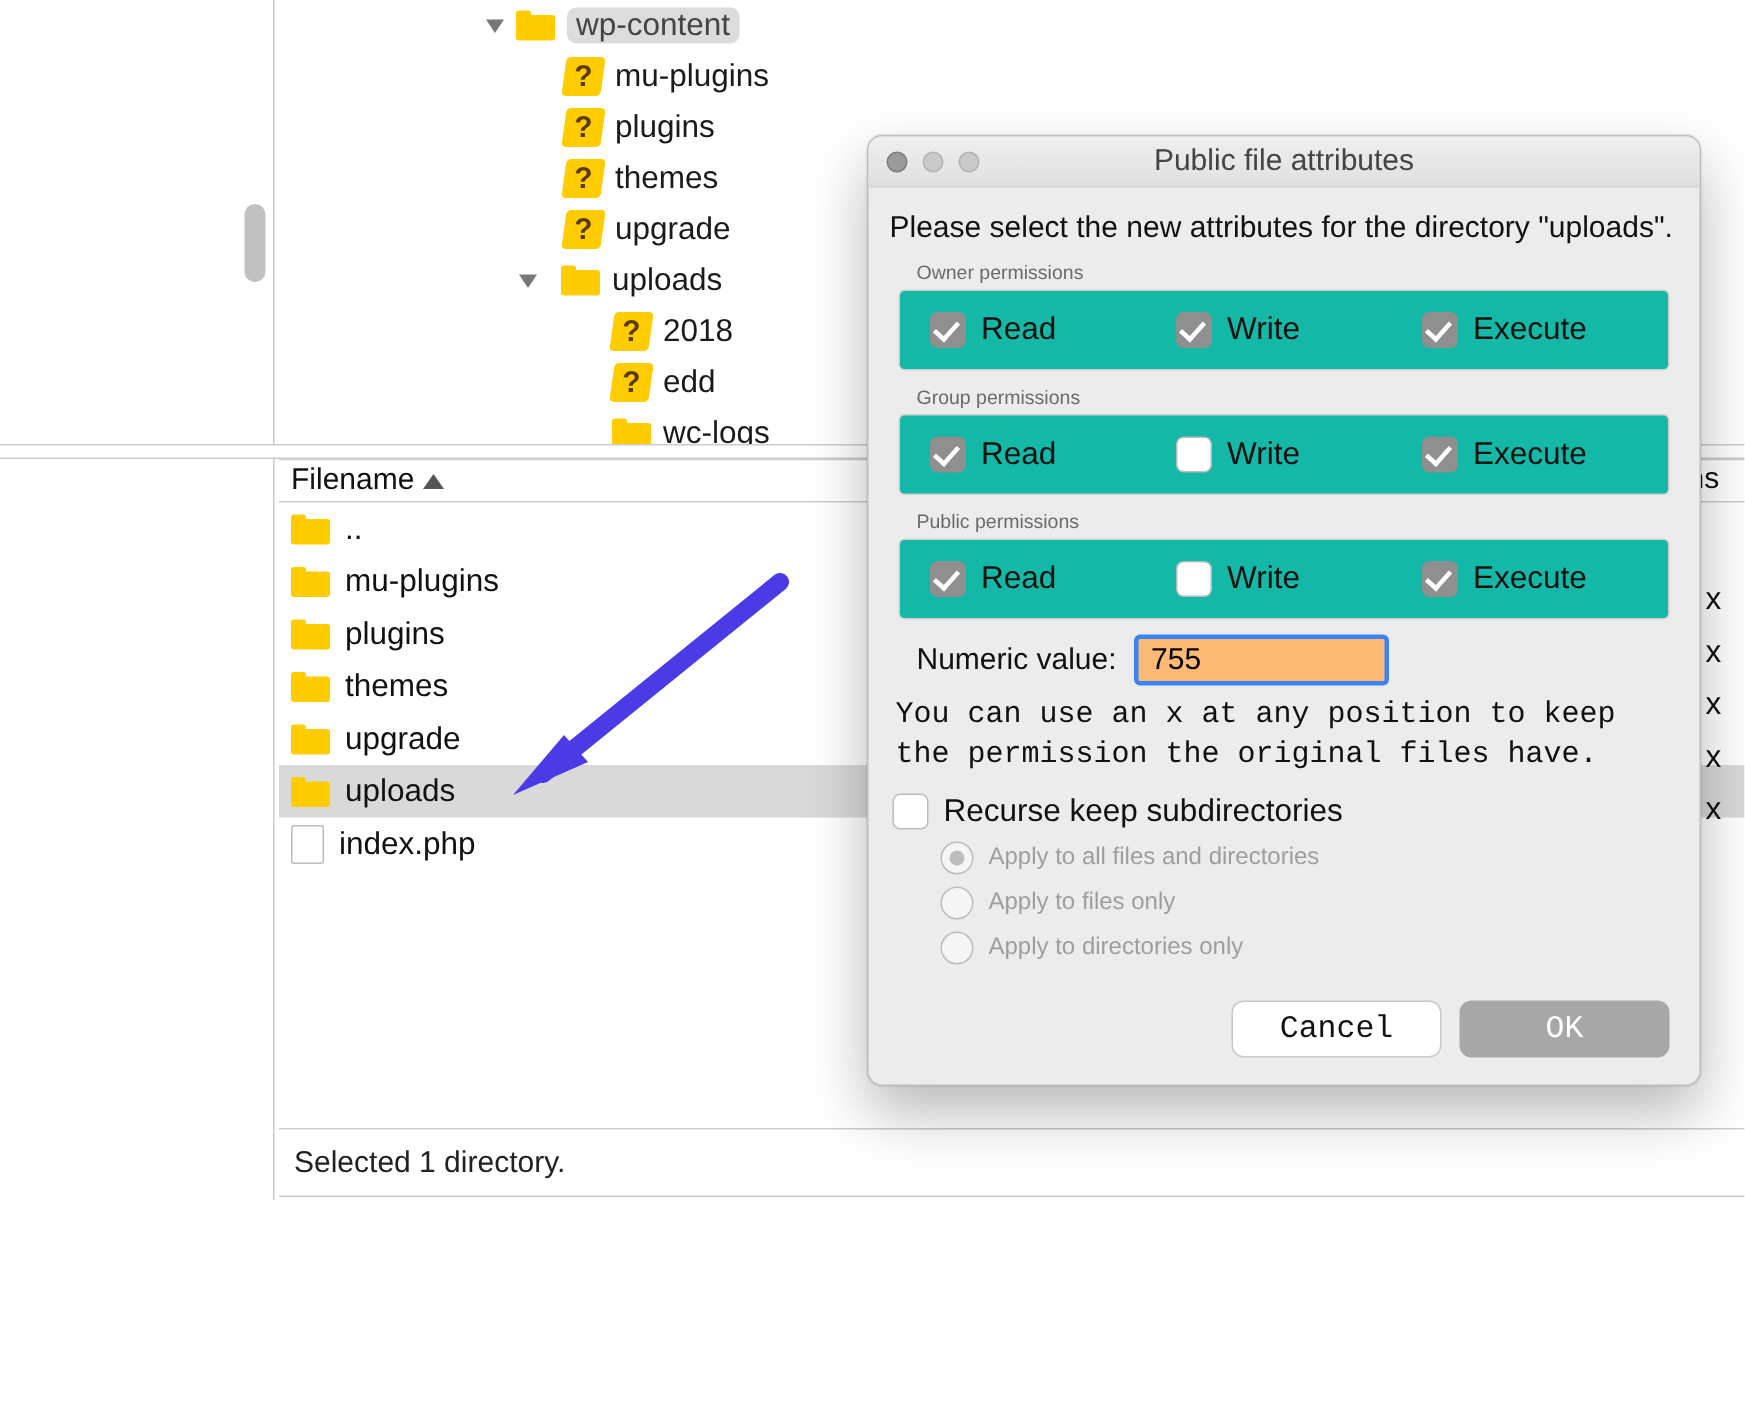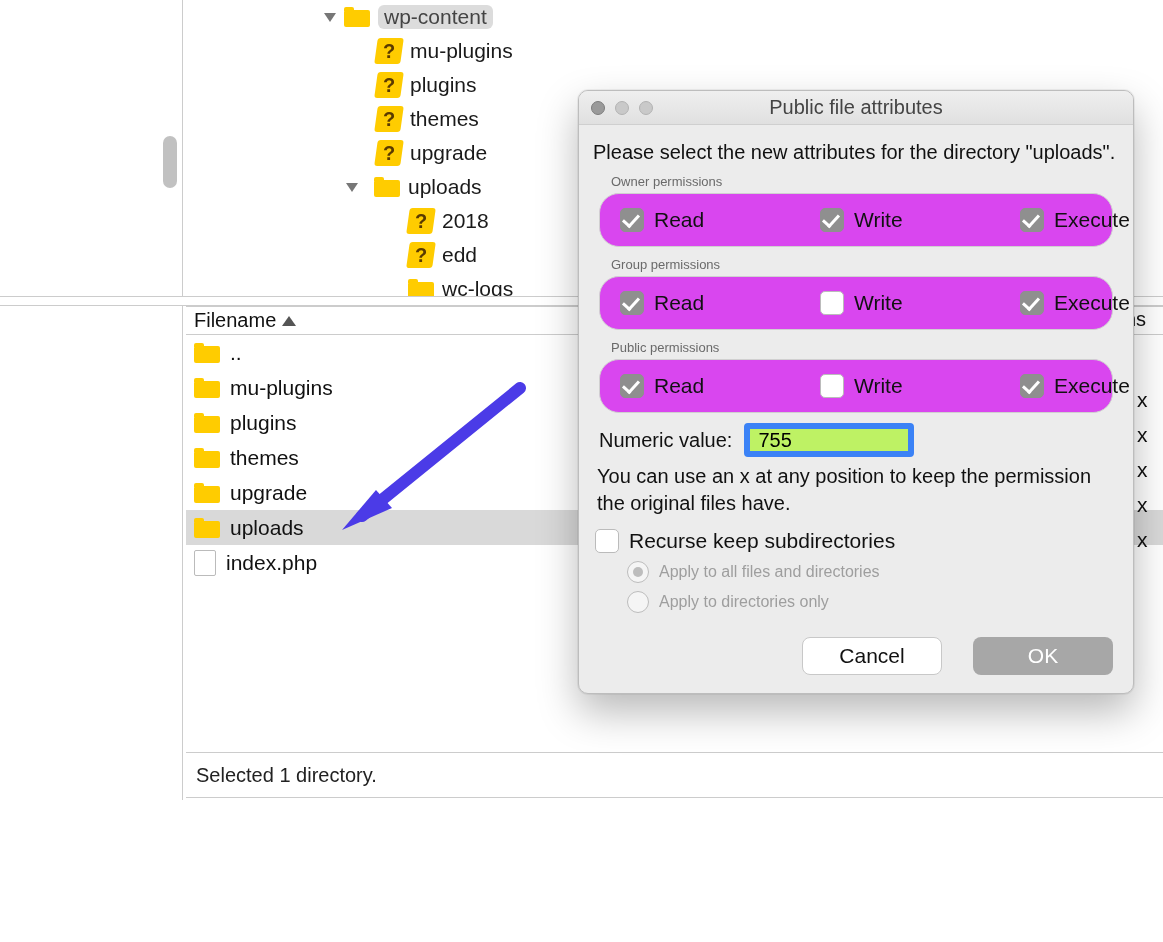--- a/index.html
+++ b/index.html
@@ -157,57 +157,57 @@
   .traffic { display:flex; gap:10px; margin-left:12px; }
   .traffic span { width:14px;height:14px;border-radius:50%; background:#c9c9c9; border:1px solid #b3b3b3;}
   .traffic span.close { background:#9a9a9a; border-color:#7d7d7d;}
   .titlebar-title { position:absolute; left:0; right:0; text-align:center; font-size:20px; color:#444; }
 
   .dlg-body { padding:14px 14px 18px 14px; font-size:20px; color:#111; }
   .intro { margin-bottom:8px; line-height:1.35; }
 
   .group-label { color:#6a6a6a; font-size:13px; margin:6px 0 4px 18px; }
   .perm-box {
-    background:#d946ef; border:1px solid #d0d0d0; border-radius:20px;
+    background:#14b8a6; border:1px solid #d0d0d0; border-radius:4px;
     padding:14px 20px; margin:0 6px 10px 6px;
-    display:flex; gap:60px; align-items:center;
+    display:flex; gap:24px; align-items:center;
   }
   .chk {
     display:flex; align-items:center; gap:10px; font-size:21px; color:#111;
     min-width:140px;
   }
   .chkbox {
     width:24px;height:24px;border-radius:5px;
     display:flex;align-items:center;justify-content:center;
     border:1px solid #bbb; background:#fff;
   }
   .chkbox.checked { background:#8f8f8f; border-color:#8f8f8f; position:relative;}
   .chkbox.checked::after {
     content:''; position:absolute;
     left:5px; top:2px; width:7px; height:13px;
     border-right:3px solid #fff; border-bottom:3px solid #fff;
     transform:rotate(42deg);
   }
 
-  .numrow { display:flex; align-items:center; gap:12px; margin:10px 0 6px 6px; }
+  .numrow { display:flex; align-items:center; gap:12px; margin:10px 0 6px 18px; }
   .numrow input {
     width:170px; height:34px; font-size:20px; padding:2px 8px;
-    border:6px solid #3b82f6; border-radius:4px; background:#bef264;
-  }
-  .hint { margin:6px 4px 12px 4px; line-height:1.35; }
+    border:3px solid #3b82f6; border-radius:4px; background:#fdba74;
+  }
+  .hint { margin:6px 4px 12px 4px; line-height:1.35;font-family:Liberation Mono, monospace; }
 
   .recurse-row { display:flex; align-items:center; gap:10px; margin:4px 2px 8px 2px; font-size:21px;}
   .radio-row { display:flex; align-items:center; gap:10px; margin-left:34px; color:#9e9e9e; font-size:16px; margin-top:8px;}
   .radio {
     width:22px;height:22px;border-radius:50%;border:1.5px solid #bdbdbd;background:#f5f5f5;
     display:flex;align-items:center;justify-content:center;
   }
   .radio.selected::after { content:''; width:10px;height:10px;border-radius:50%;background:#bdbdbd;}
 
-  .btn-row { display:flex; justify-content:flex-end; gap:31px; margin-top:24px; padding-right:6px;}
+  .btn-row { display:flex; justify-content:flex-end; gap:12px; margin-top:24px; padding-right:6px;font-family:Liberation Mono, monospace;}
   .btn {
     min-width:140px; height:38px; border-radius:8px; font-size:21px;
     display:flex;align-items:center;justify-content:center;
   }
   .btn-cancel { background:#fff; border:1px solid #c8c8c8; color:#111;}
   .btn-ok { background:#a7a7a7; color:#fff; border:none;}
 </style>
 </head>
 <body>
 
@@ -390,20 +390,24 @@
       <span class="chkbox"></span>
       <span>Recurse keep subdirectories</span>
     </div>
 
     <div class="radio-row">
       <span class="radio selected"></span>
       <span>Apply to all files and directories</span>
     </div>
     <div class="radio-row">
       <span class="radio"></span>
+      <span>Apply to files only</span>
+    </div>
+    <div class="radio-row">
+      <span class="radio"></span>
       <span>Apply to directories only</span>
     </div>
 
     <div class="btn-row">
       <div class="btn btn-cancel">Cancel</div>
       <div class="btn btn-ok">OK</div>
     </div>
   </div>
 </div>
 

